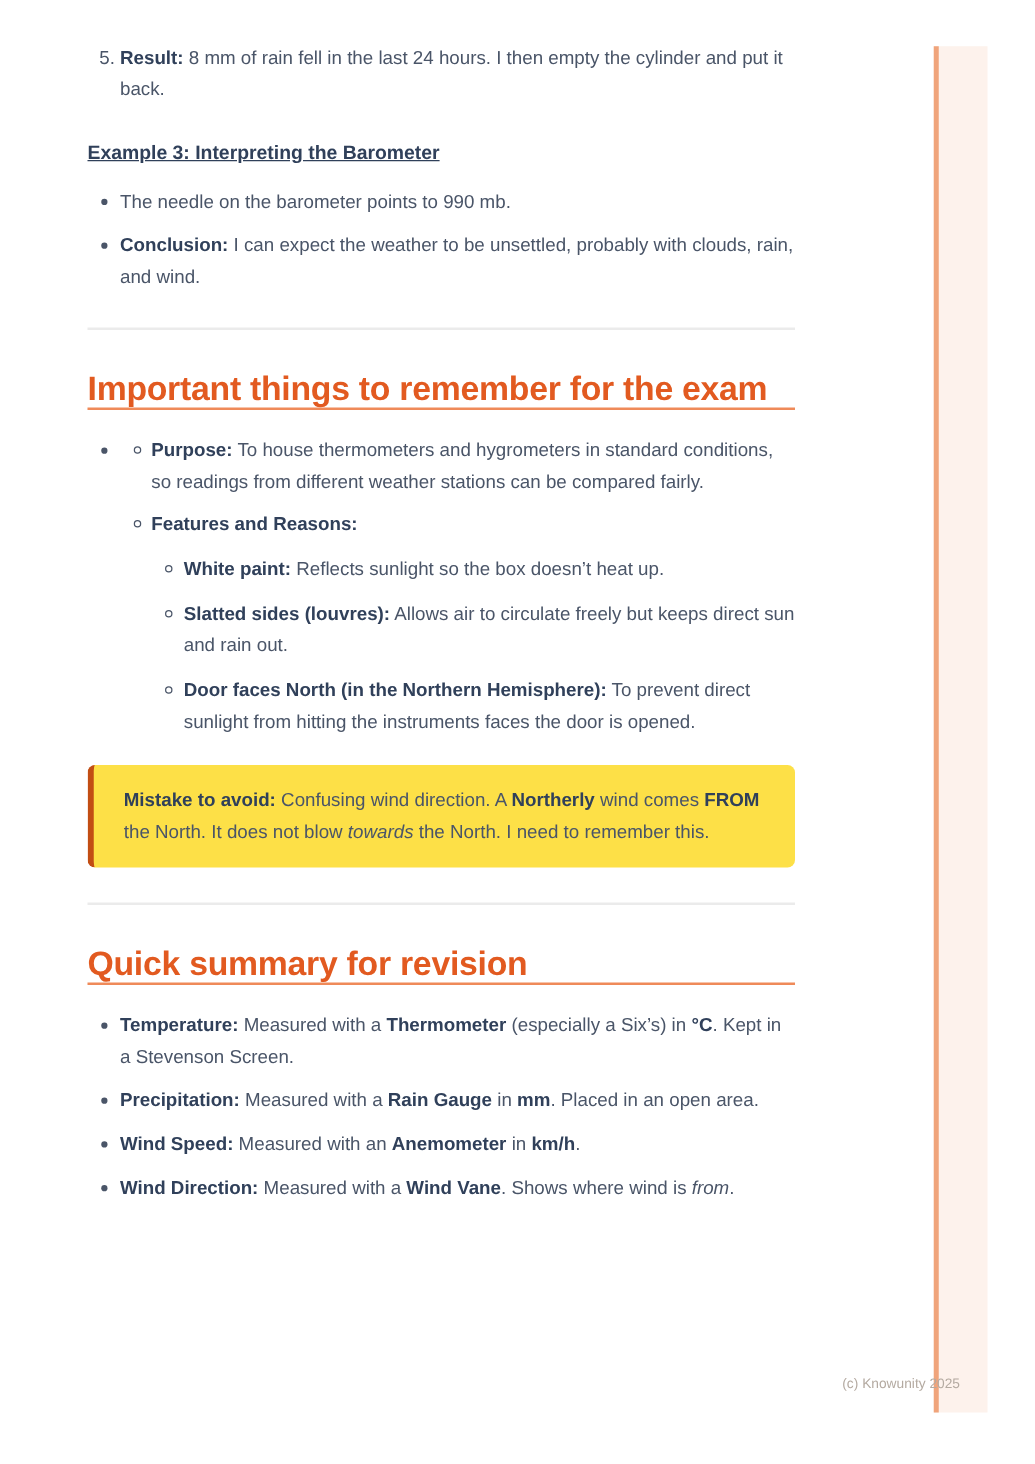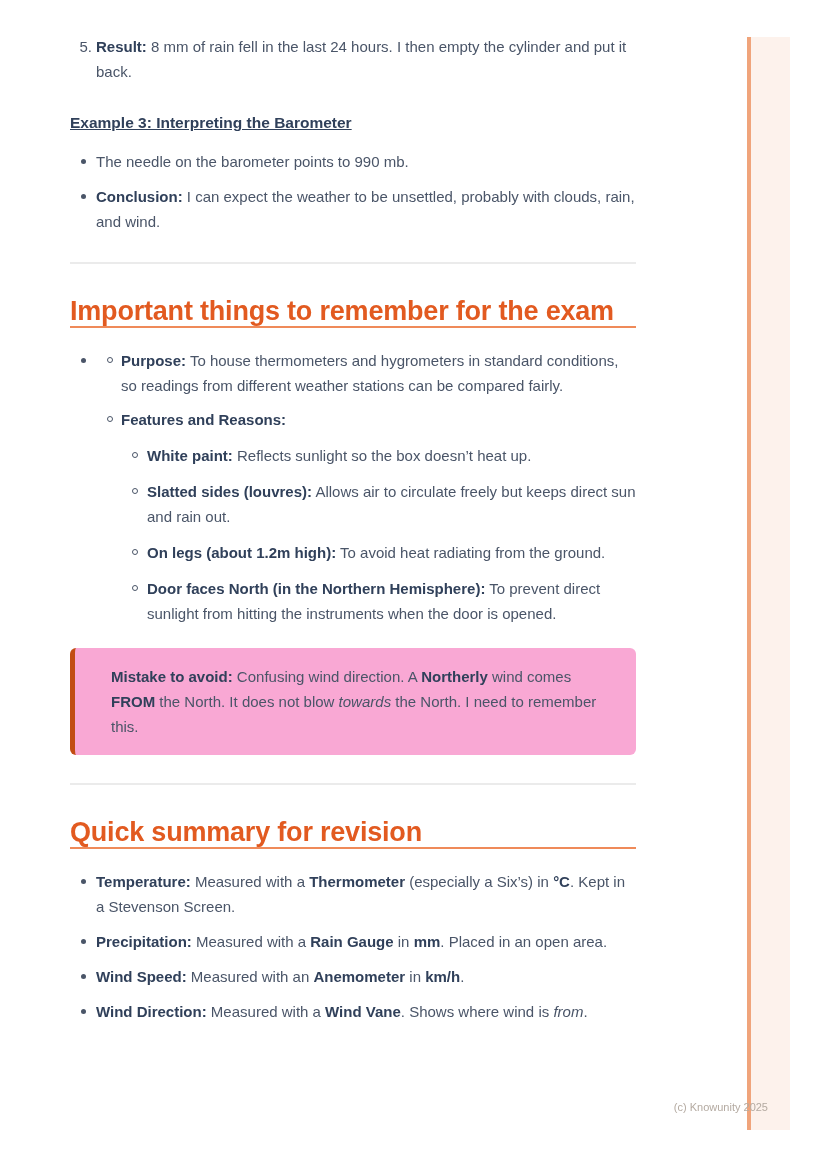--- a/index.html
+++ b/index.html
@@ -87,24 +87,24 @@
     font-weight: bold;
     color: #e25a20;
     letter-spacing: -0.2px;
     border-bottom: 2.5px solid #ef8a59;
   }
   .after-title { margin-top: 20px; }
   .after-title > li:first-child { margin-top: 0; }
 
   .callout {
     margin-top: 22px;
-    background: #f9a8d4;
+    background: #fde047;
     border-left: 5px solid #c24d13;
     border-radius: 6px;
-    padding: 16px 36px;
+    padding: 16px 24px;
   }
 
   .footer {
     position: absolute;
     top: 1101px;
     right: 60px;
     font-size: 11px;
     color: #b4aaa1;
     z-index: 3;
   }
@@ -147,24 +147,21 @@
           <li>
             <div class="rich"><span class="b">Features and Reasons:</span></div>
             <ul class="l3">
               <li>
                 <div class="rich"><span class="b">White paint:</span><span> Reflects sunlight so the box doesn’t heat up.</span></div>
               </li>
               <li>
                 <div class="rich"><span class="b">Slatted sides (louvres):</span><span> Allows air to circulate freely but keeps direct sun and rain out.</span></div>
               </li>
               <li>
-                <div class="rich"><span class="b">On legs (about 1.2m high):</span><span> To avoid heat radiating from the ground.</span></div>
-              </li>
-              <li>
-                <div class="rich"><span class="b">Door faces North (in the Northern Hemisphere):</span><span> To prevent direct sunlight from hitting the instruments when the door is opened.</span></div>
+                <div class="rich"><span class="b">Door faces North (in the Northern Hemisphere):</span><span> To prevent direct sunlight from hitting the instruments faces the door is opened.</span></div>
               </li>
             </ul>
           </li>
         </ul>
       </li>
     </ul>
 
     <div class="callout">
       <div class="rich"><span class="b">Mistake to avoid:</span><span> Confusing wind direction. A </span><span class="b">Northerly</span><span> wind comes </span><span class="b">FROM</span><span> the North. It does not blow </span><span class="i">towards</span><span> the North. I need to remember this.</span></div>
     </div>

